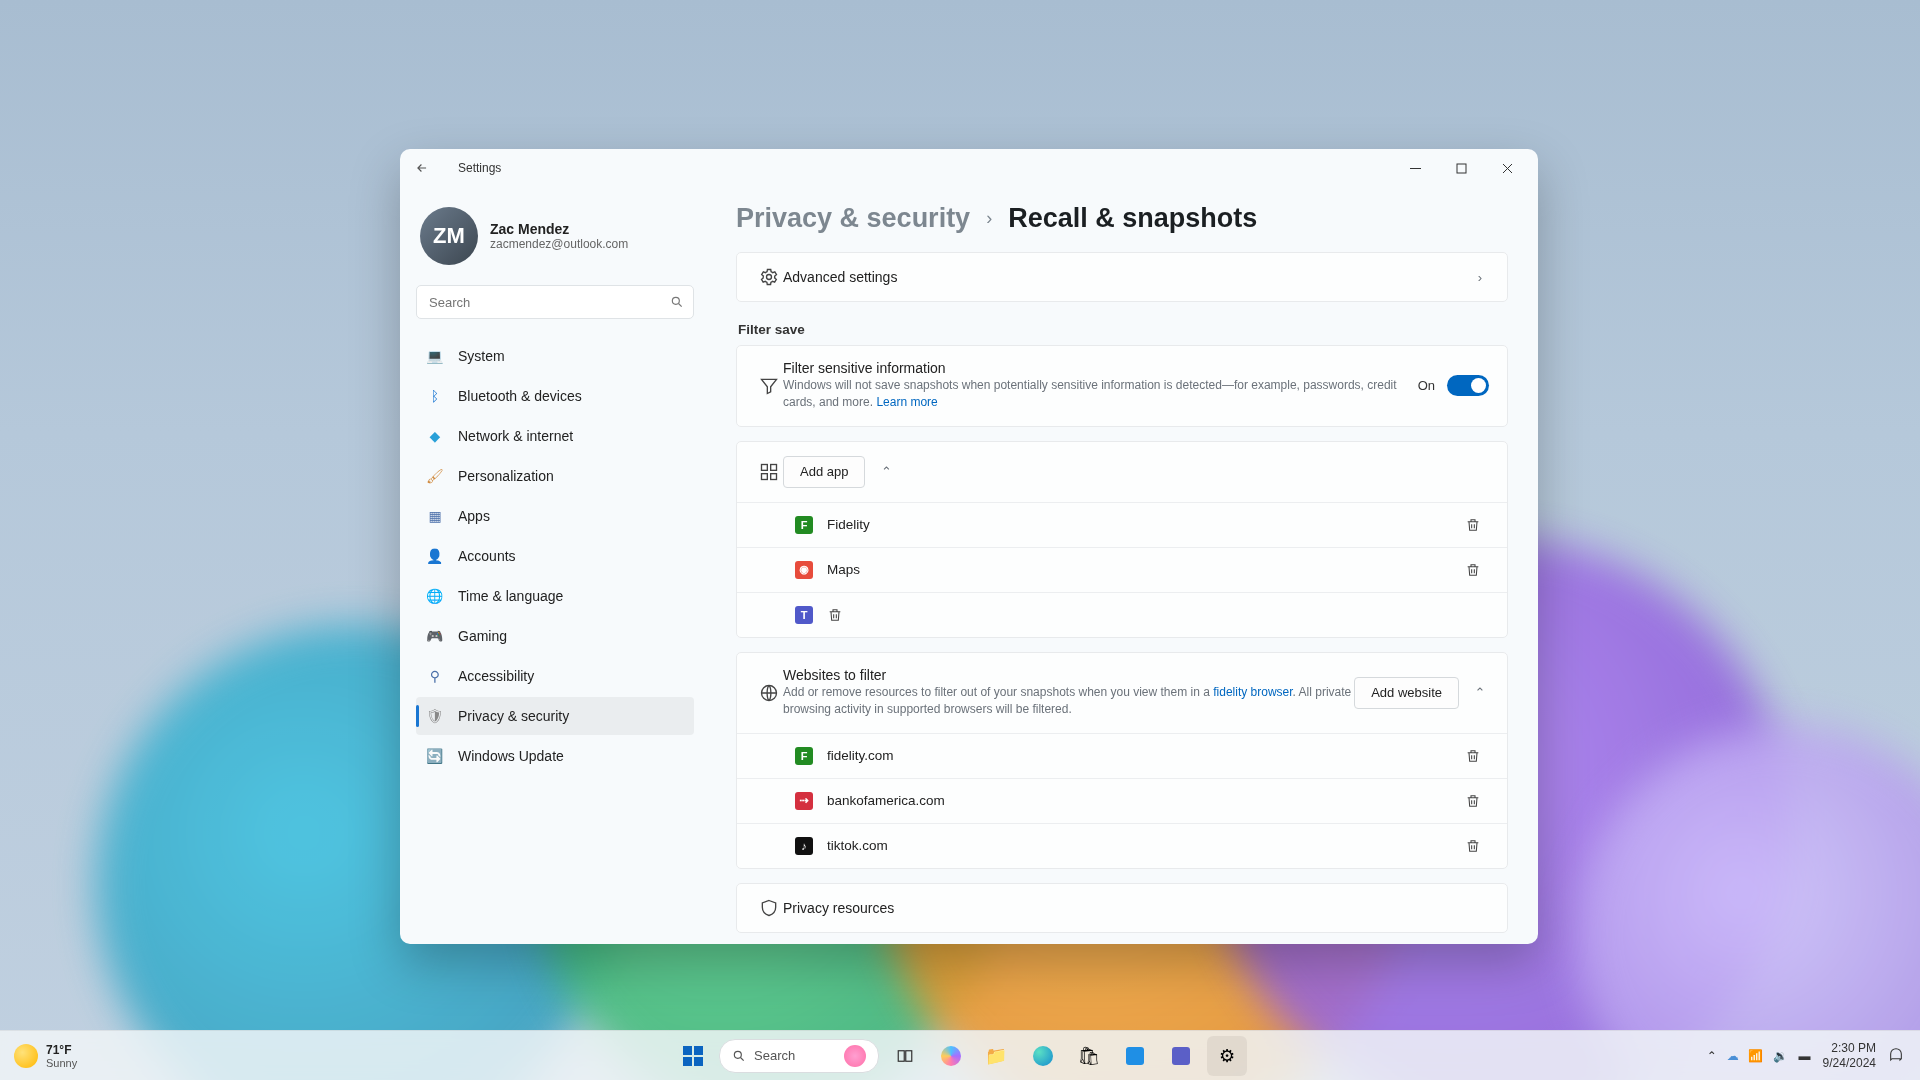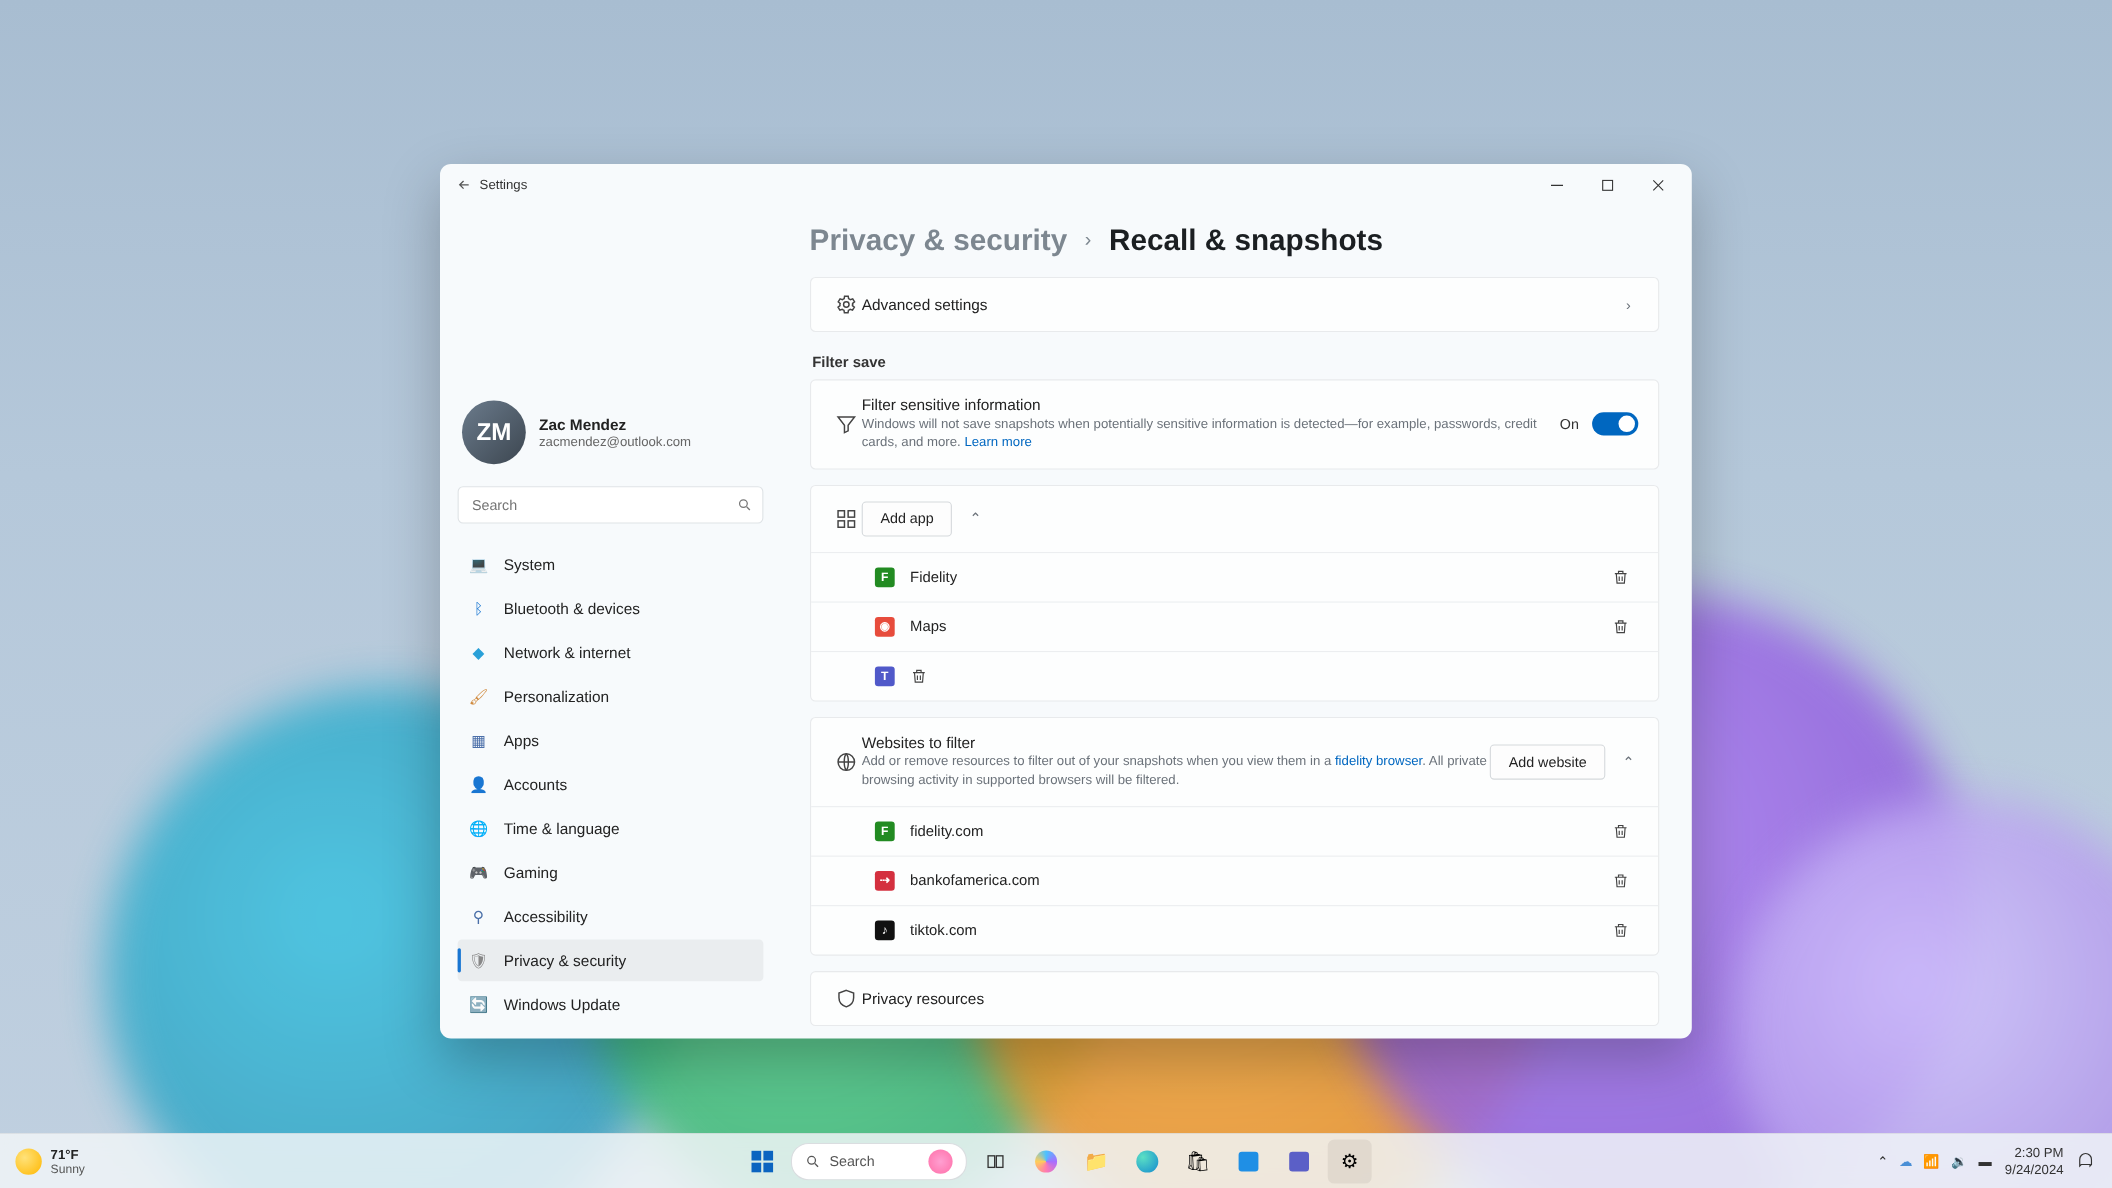--- a/index.html
+++ b/index.html
@@ -18,26 +18,26 @@
 .b5 { left: 82%; bottom: -10%; width: 420px; height: 420px; background: radial-gradient(circle at 40% 40%, #d4c6ff, #a080e0); }
 
 
 .window {
   position: absolute; left: 400px; top: 149px; width: 1138px; height: 795px;
   background: #f7fafc; border-radius: 10px; box-shadow: 0 20px 50px rgba(0,0,0,.25);
   display: flex; flex-direction: column; overflow: hidden;
 }
 .titlebar { height: 38px; display: flex; align-items: center; padding: 0 8px; }
 .titlebar .back { width: 28px; height: 28px; display:flex;align-items:center;justify-content:center; color:#555;border-radius:4px;}
-.titlebar .title { font-size: 12px; color: #333; margin-left: 0; }
+.titlebar .title { font-size: 12px; color: #333; margin-left: 22px; }
 .titlebar .spacer { flex: 1; }
 .winctrl { width: 46px; height: 32px; display:flex;align-items:center;justify-content:center;color:#333;}
 .window-body { flex:1; display:flex; min-height:0; }
 
-.sidebar { width: 310px; padding: 12px 16px; display:flex; flex-direction:column; gap:4px;justify-content:flex-end; }
+.sidebar { width: 310px; padding: 12px 16px; display:flex; flex-direction:column; gap:4px; }
 .profile { display:flex; align-items:center; gap:12px; padding: 8px 4px 16px 4px; }
 .avatar { width:58px; height:58px; border-radius:50%; background: linear-gradient(135deg,#6b7b8c,#3c4650); display:flex;align-items:center;justify-content:center;color:#fff;font-size:22px;font-weight:600;}
 .profile-name { font-size: 14px; font-weight:600; color:#222;}
 .profile-email { font-size: 12px; color:#666;}
 .search-wrap { position:relative; margin-bottom:10px;}
 .search-input { width:100%; height:34px; border:1px solid #dfe3e6; border-radius:5px; background:#fff; padding: 0 32px 0 12px; font-size:13px; outline:none;}
 .search-icon { position:absolute; right:10px; top:50%; transform:translateY(-50%); color:#777; font-size:13px;}
 .nav { display:flex; flex-direction:column; gap:2px; margin-top:4px;}
 .nav-item { display:flex; align-items:center; gap:14px; height:38px; padding:0 10px; border-radius:4px; font-size:14px; color:#222; cursor:pointer;}
 .nav-item.active { background:#eaedef; position:relative;}

